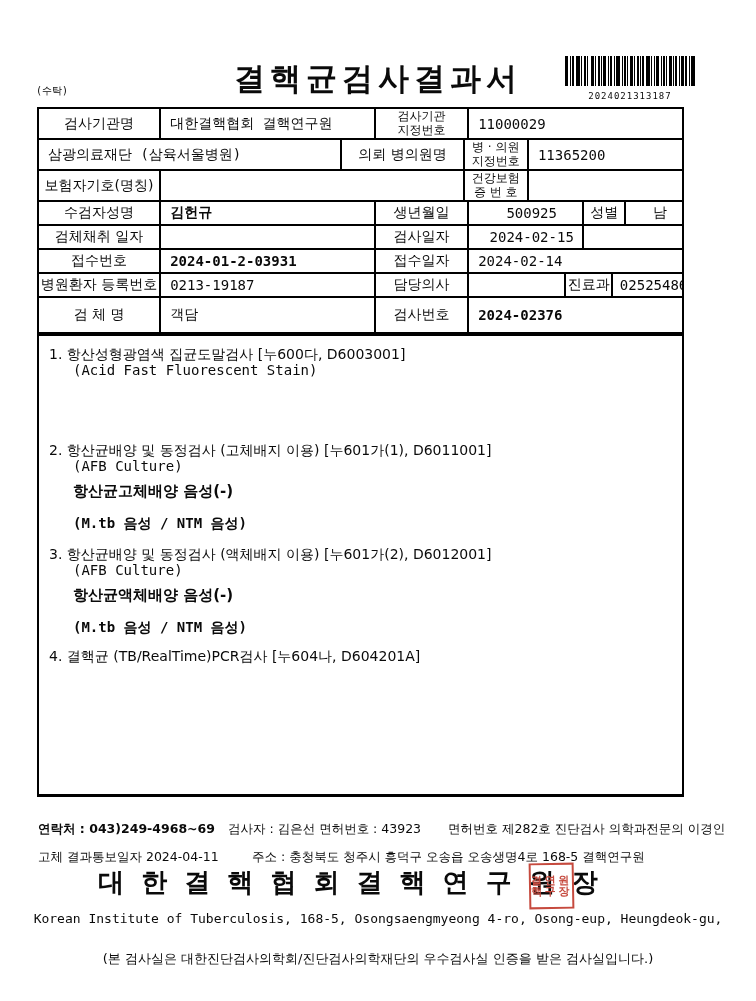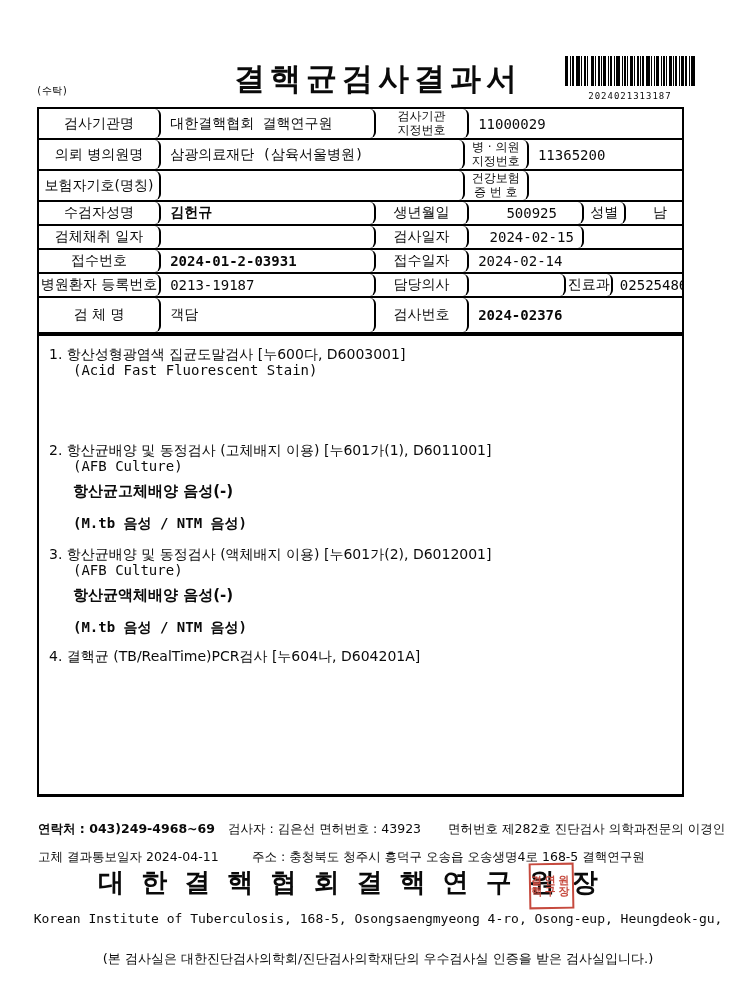--- a/index.html
+++ b/index.html
@@ -19,21 +19,20 @@
   .barcode-wrap { position:absolute; left:565px; top:56px; width:130px; }
   .barcode-num { font-size:9px; text-align:center; letter-spacing:1px; margin-top:1px; }
   
   .hdr-table { position:absolute; left:37px; top:107px; width:647px; }
   .t-row { display:flex; border:2px solid #000; margin-top:-2px; background:#fff; }
   .t-row.first { margin-top:0; }
   .cell {
     border-right:2px solid #000; display:flex; align-items:center;
     font-size:14px; overflow:hidden; white-space:pre-line;
     font-family:"DejaVu Sans",sans-serif;
-    border-radius:6px;
   }
   .cell:last-child { border-right:none; }
   .lbl { justify-content:center; text-align:center; }
   .sm  { font-size:12px; line-height:1.15; }
   .val { justify-content:flex-start; padding-left:9px; font-family:"DejaVu Sans Mono","DejaVu Sans",monospace; }
   .ctr { justify-content:center; padding-left:12px; }
   .b   { font-weight:bold; }
   .h33 { height:33px; } .h26 { height:26px; } .h25 { height:38px; }
   
   .body-box {
@@ -125,22 +124,22 @@
 
     <div class="t-row first h33">
       <div class="cell lbl" style="width:19%">검사기관명</div>
       <div class="cell val" style="width:33.4%">대한결핵협회 결핵연구원</div>
       <div class="cell lbl sm" style="width:14.5%">검사기관
 지정번호</div>
       <div class="cell val" style="width:33.1%">11000029</div>
     </div>
 
     <div class="t-row h33">
+      <div class="cell val" style="width:47.2%">삼광의료재단 (삼육서울병원)</div>
       <div class="cell lbl" style="width:19%">의뢰 병의원명</div>
-      <div class="cell val" style="width:47.2%">삼광의료재단 (삼육서울병원)</div>
       <div class="cell lbl sm" style="width:10%">병 · 의원
 지정번호</div>
       <div class="cell val" style="width:23.8%">11365200</div>
     </div>
 
     <div class="t-row h33">
       <div class="cell lbl" style="width:19%">보험자기호(명칭)</div>
       <div class="cell val" style="width:47.2%"></div>
       <div class="cell lbl sm" style="width:10%">건강보험
 증 번 호</div>

